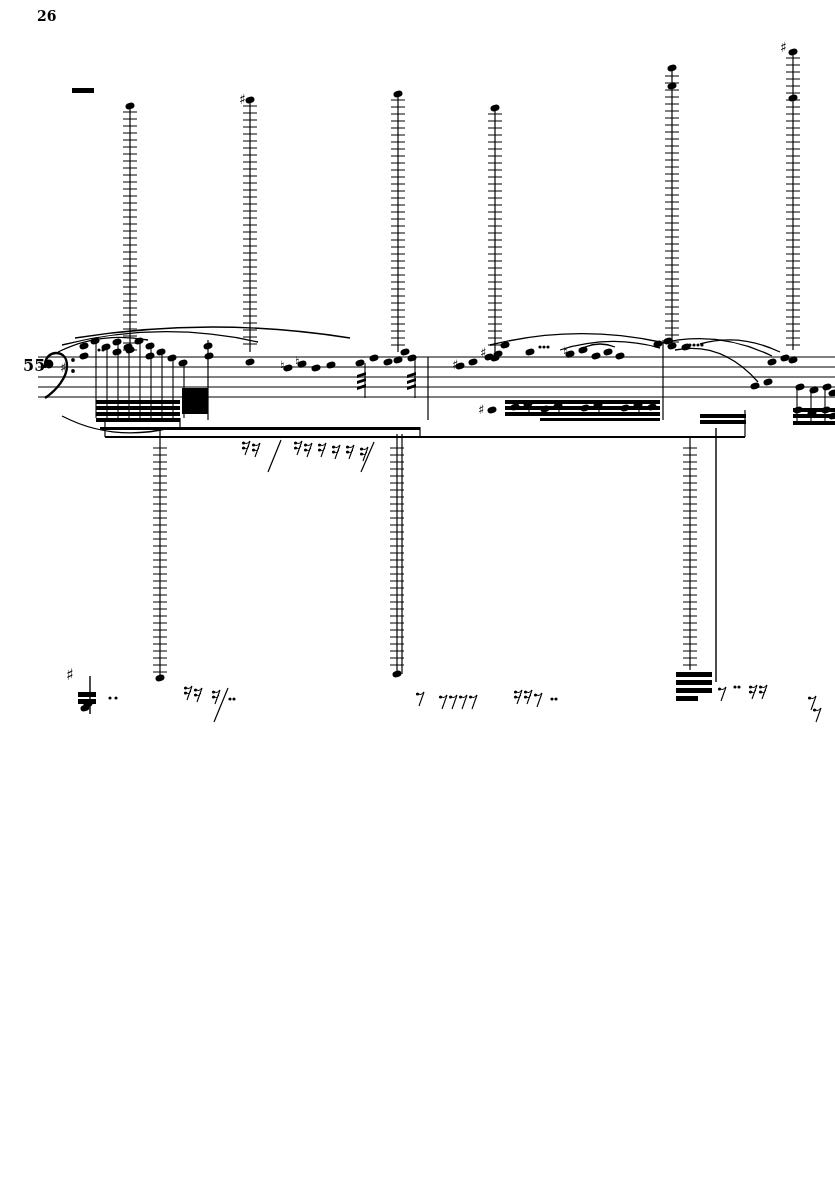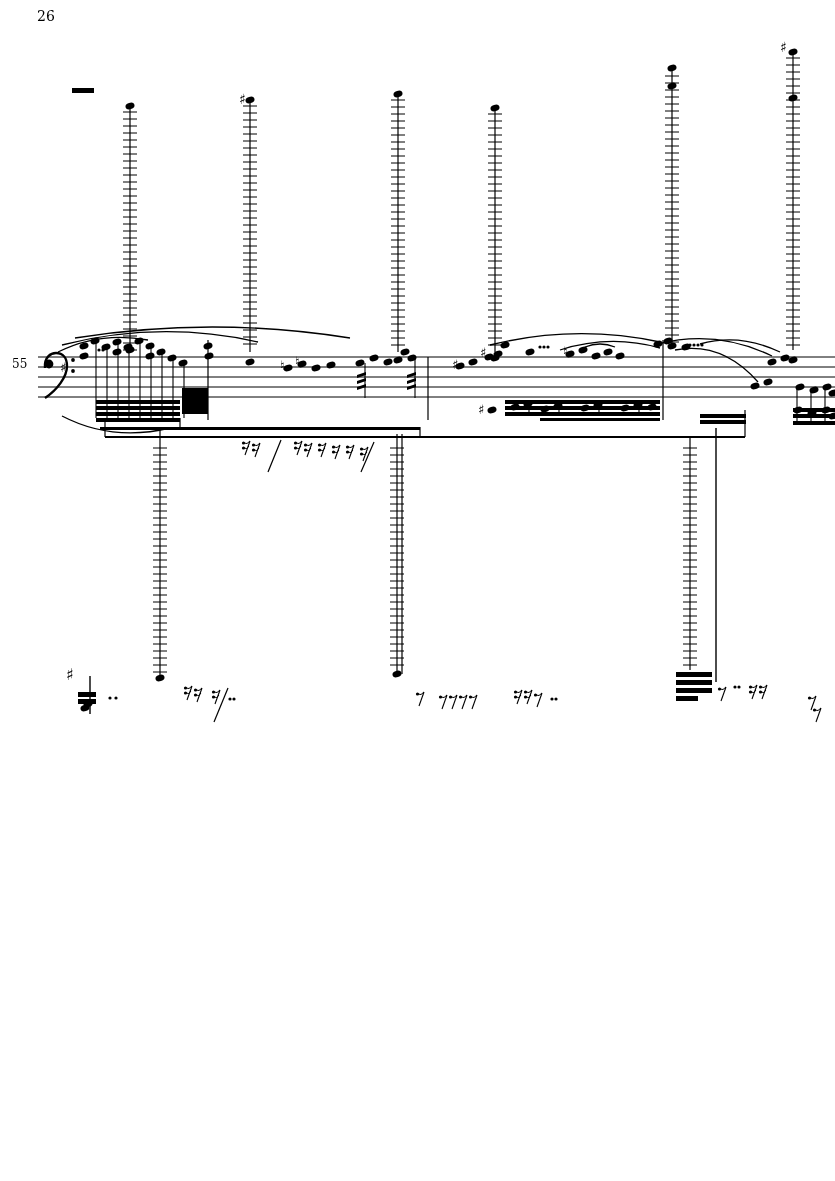--- a/index.html
+++ b/index.html
@@ -1,19 +1,19 @@
 <!DOCTYPE html>
 <html><head>
 <meta charset="utf-8">
 <style>
   html,body{margin:0;padding:0;background:#ffffff;}
   body{width:835px;height:1181px;font-family:"DejaVu Serif", serif;color:#000;}
-  .page{position:relative;width:835px;height:1181px;background:#fff;overflow:hidden;}
+  .page{position:relative;width:835px;height:1181px;background:#fff;overflow:hidden;font-weight:bold;}
   .page-number{position:absolute;left:37px;top:9px;font-size:14px;line-height:1;}
-  .measure-number{position:absolute;left:12px;top:358px;font-size:12px;line-height:1;}
+  .measure-number{position:absolute;left:23px;top:358px;font-size:16px;line-height:1;}
   svg.score{position:absolute;left:0;top:0;}
 </style>
 </head>
 <body>
 
 <div class="page">
   <div class="page-number">26</div>
   <div class="measure-number">55</div>
   <svg class="score" width="835" height="1181" viewBox="0 0 835 1181">
       <line x1="38" y1="357" x2="835" y2="357" stroke="#000" stroke-width="1"></line>

